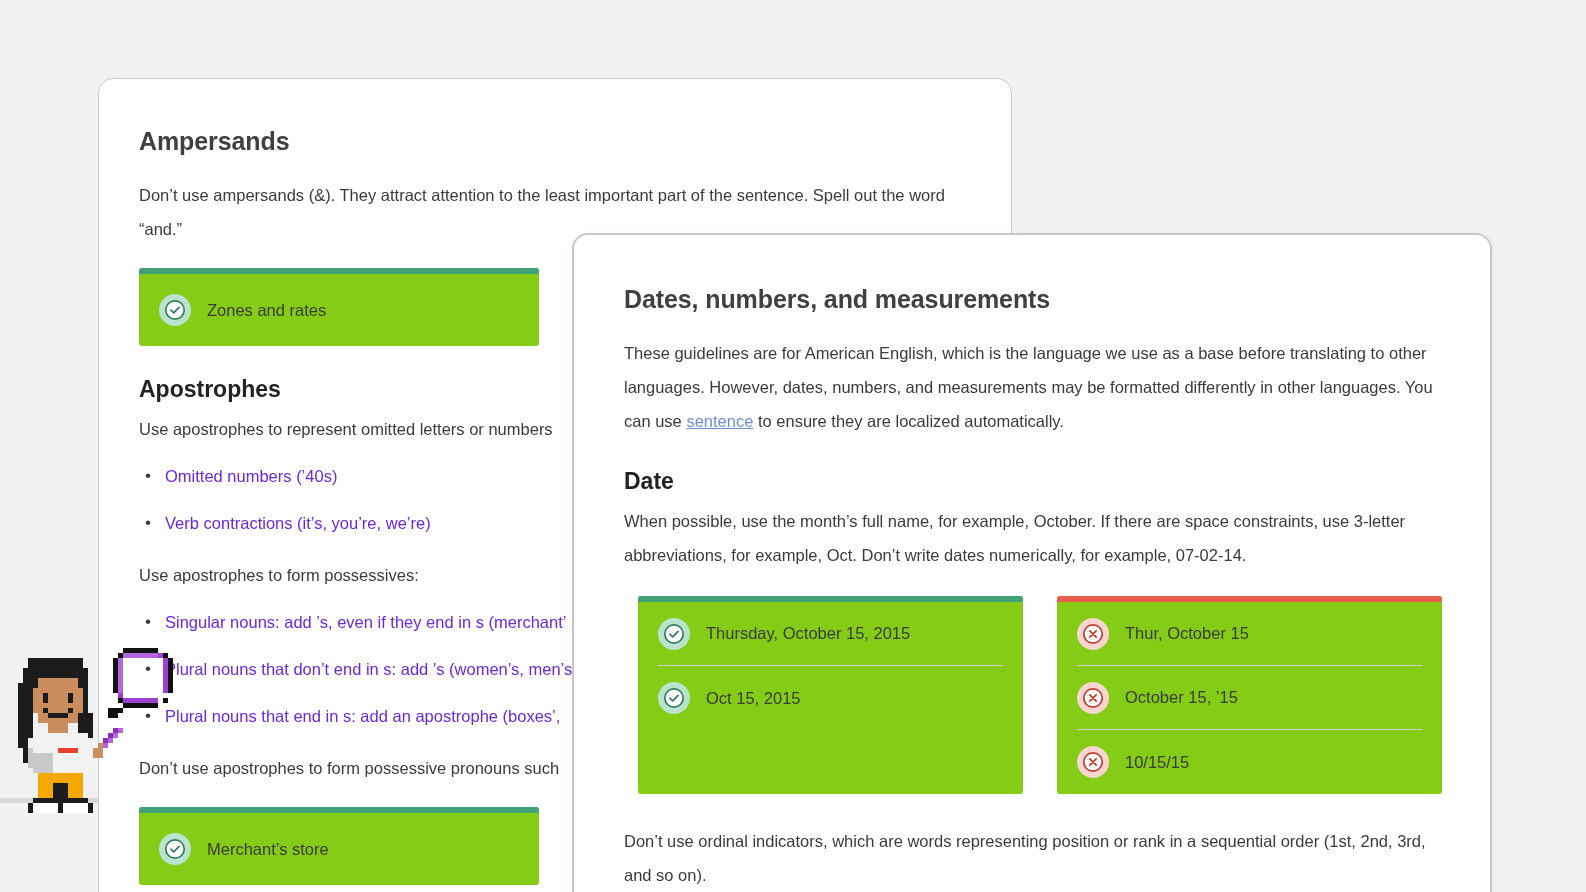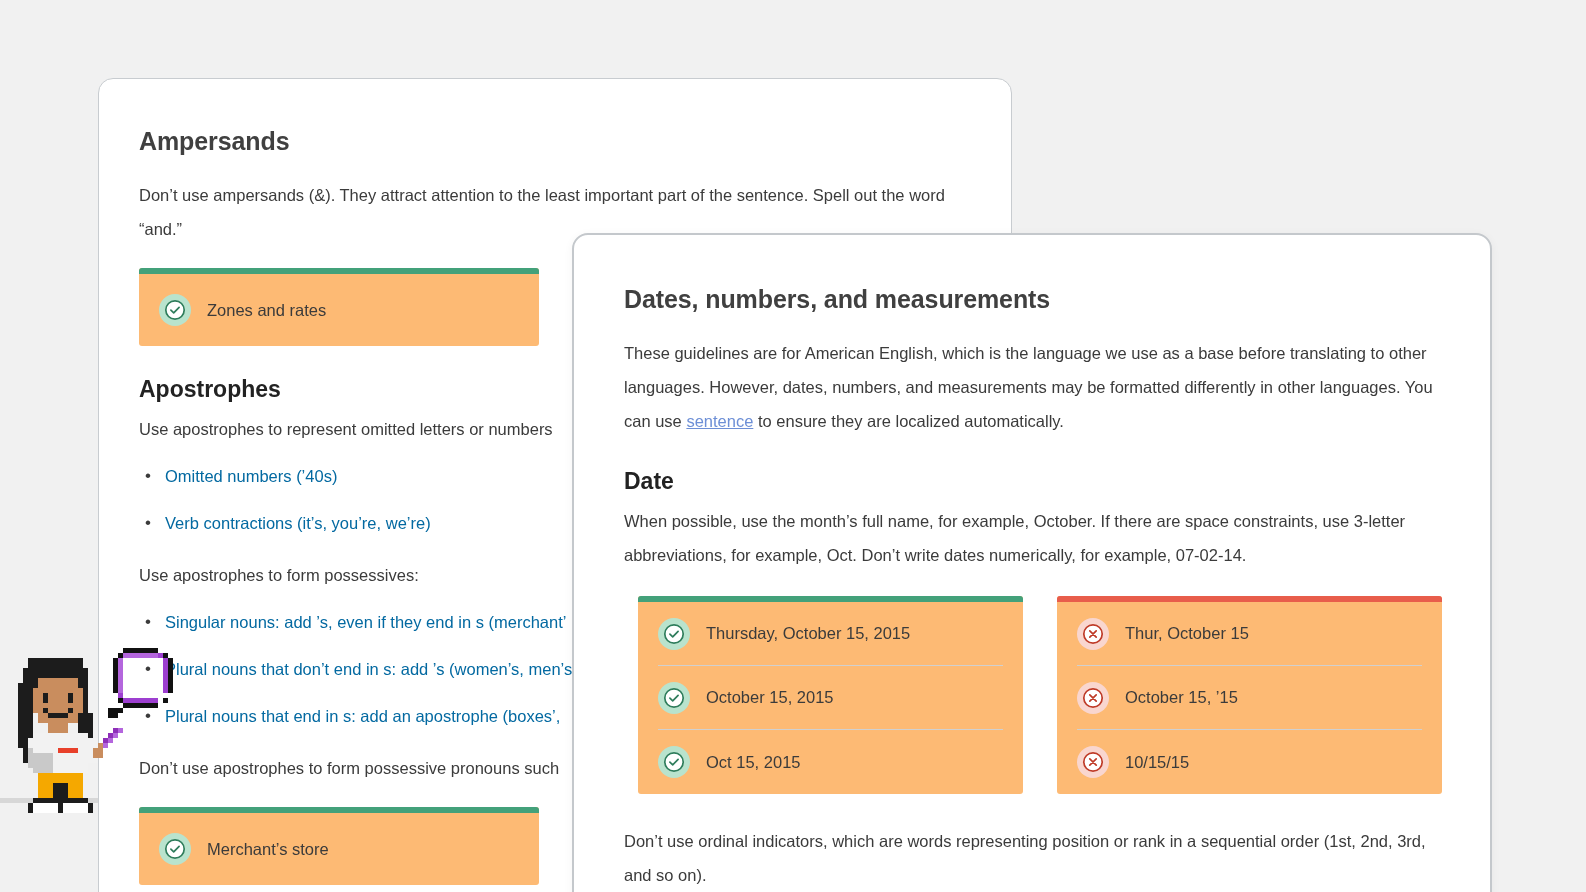--- a/index.html
+++ b/index.html
@@ -91,38 +91,38 @@
     text-decoration: underline;
   }
 
   ul.bullets {
     list-style: none;
     margin: 18px 0 0 0;
   }
   ul.bullets li {
     font-size: 16.5px;
     line-height: 25px;
-    color: #0369a1;
+    color: #6d28d9;
     position: relative;
     padding-left: 26px;
     margin-bottom: 22px;
     white-space: nowrap;
   }
   ul.bullets li::before {
     content: "•";
     position: absolute;
     left: 6px;
     top: -1px;
     font-size: 17px;
     color: #3b3b3b;
   }
 
   
   .example-panel {
-    background: #fdba74;
+    background: #84cc16;
     border-radius: 3px;
     overflow: hidden;
     position: relative;
   }
   .example-panel .top-bar {
     height: 6px;
     width: 100%;
   }
   .bar-good { background: #43a17a; }
   .bar-bad  { background: #e85d4b; }
@@ -375,29 +375,20 @@
       <div class="top-bar bar-good"></div>
       <div class="example-rows">
         <div class="example-row">
           <span class="badge badge-good">
             <svg width="22" height="22" viewBox="0 0 22 22">
               <circle cx="11" cy="11" r="9.2" fill="#ffffff" stroke="#2f7d5c" stroke-width="1.7"></circle>
               <path d="M6.9 11.2 L9.7 13.9 L15.1 8.3" fill="none" stroke="#2f7d5c" stroke-width="1.7" stroke-linecap="round" stroke-linejoin="round"></path>
             </svg>
           </span>
           <span class="row-label">Thursday, October 15, 2015</span>
-        </div>
-        <div class="example-row">
-          <span class="badge badge-good">
-            <svg width="22" height="22" viewBox="0 0 22 22">
-              <circle cx="11" cy="11" r="9.2" fill="#ffffff" stroke="#2f7d5c" stroke-width="1.7"></circle>
-              <path d="M6.9 11.2 L9.7 13.9 L15.1 8.3" fill="none" stroke="#2f7d5c" stroke-width="1.7" stroke-linecap="round" stroke-linejoin="round"></path>
-            </svg>
-          </span>
-          <span class="row-label">October 15, 2015</span>
         </div>
         <div class="example-row">
           <span class="badge badge-good">
             <svg width="22" height="22" viewBox="0 0 22 22">
               <circle cx="11" cy="11" r="9.2" fill="#ffffff" stroke="#2f7d5c" stroke-width="1.7"></circle>
               <path d="M6.9 11.2 L9.7 13.9 L15.1 8.3" fill="none" stroke="#2f7d5c" stroke-width="1.7" stroke-linecap="round" stroke-linejoin="round"></path>
             </svg>
           </span>
           <span class="row-label">Oct 15, 2015</span>
         </div>

